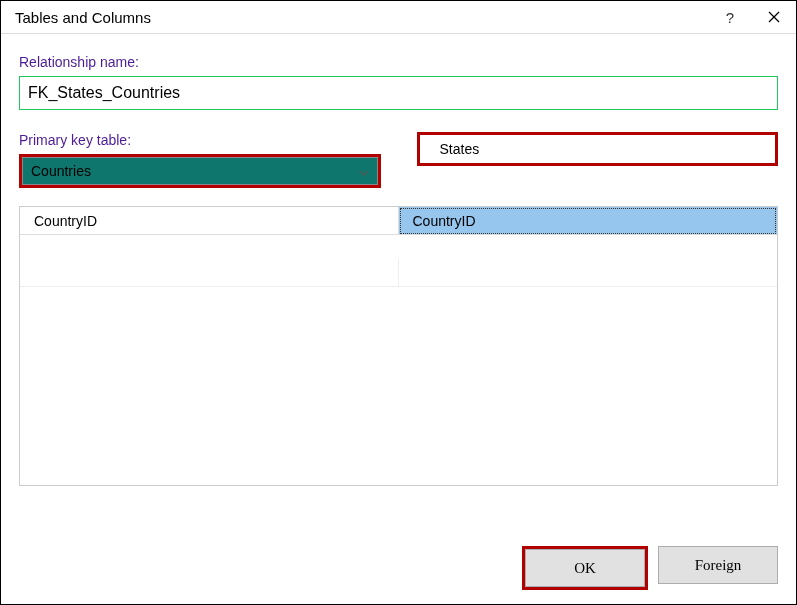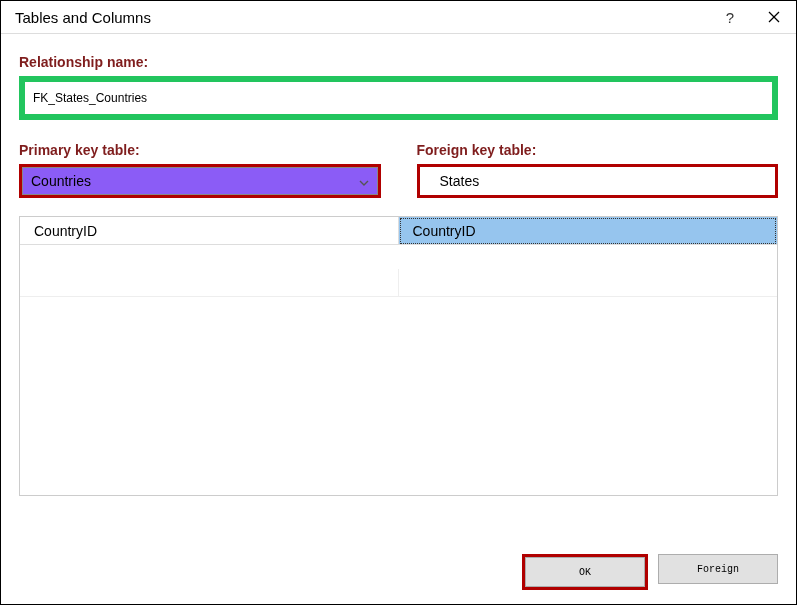--- a/index.html
+++ b/index.html
@@ -56,51 +56,50 @@
       height: 12px;
     }
     .content {
       flex: 1;
       padding: 20px 18px 14px 18px;
       display: flex;
       flex-direction: column;
     }
     .label {
       font-size: 14px;
-      color: #7f1d1d;
+      color: #4c1d95;
       margin-bottom: 6px;
-      font-weight: bold;
     }
     .text-input {
       width: 100%;
       height: 28px;
-      border: 6px solid #22c55e;
+      border: 1px solid #22c55e;
       padding: 16px 8px;
       font-family: inherit;
-      font-size: 12px;
+      font-size: 16px;
       background: #fff;
     }
     .two-col {
       display: flex;
       gap: 36px;
       margin-top: 22px;
     }
     .col {
       flex: 1;
       display: flex;
       flex-direction: column;
     }
     .highlight-wrap {
       border: 3px solid #b00000;
       padding: 0;
     }
     .dropdown {
       position: relative;
       height: 28px;
-      background: #8b5cf6;
+      background: #0f766e;
       border: 1px solid #888;
       display: flex;
       align-items: center;
       padding: 0 8px;
       font-size: 14px;
       cursor: pointer;
     }
     .dropdown-chevron {
       position: absolute;
       right: 8px;
@@ -158,25 +157,25 @@
     }
     .footer {
       margin-top: auto;
       display: flex;
       justify-content: flex-end;
       gap: 10px;
       padding-top: 14px;
     }
     .btn {
       width: 120px;
-      height: 30px;
+      height: 38px;
       background: #e1e1e1;
       border: 1px solid #adadad;
-      font-family: Liberation Mono, monospace;
-      font-size: 10px;
+      font-family: Liberation Serif, serif;
+      font-size: 15px;
       cursor: pointer;
       display: flex;
       align-items: center;
       justify-content: center;
     }
     .btn-highlight {
       border: 3px solid #b00000;
       padding: 0;
     }
     .btn-highlight .btn {
@@ -212,21 +211,20 @@
           <span>Countries</span>
           <span class="dropdown-chevron">
             <svg viewBox="0 0 10 6">
                 <polyline points="1,1 5,5 9,1" fill="none" stroke="#555" stroke-width="1.4"></polyline>
               </svg>
           </span>
         </div>
       </div>
     </div>
     <div class="col">
-      <div class="label">Foreign key table:</div>
       <div class="highlight-wrap">
         <div class="readonly-box">States</div>
       </div>
     </div>
   </div>
 
   <div class="columns-area">
     <div class="columns-col">
       <div class="column-cell">CountryID</div>
       <div class="column-cell empty"></div>

